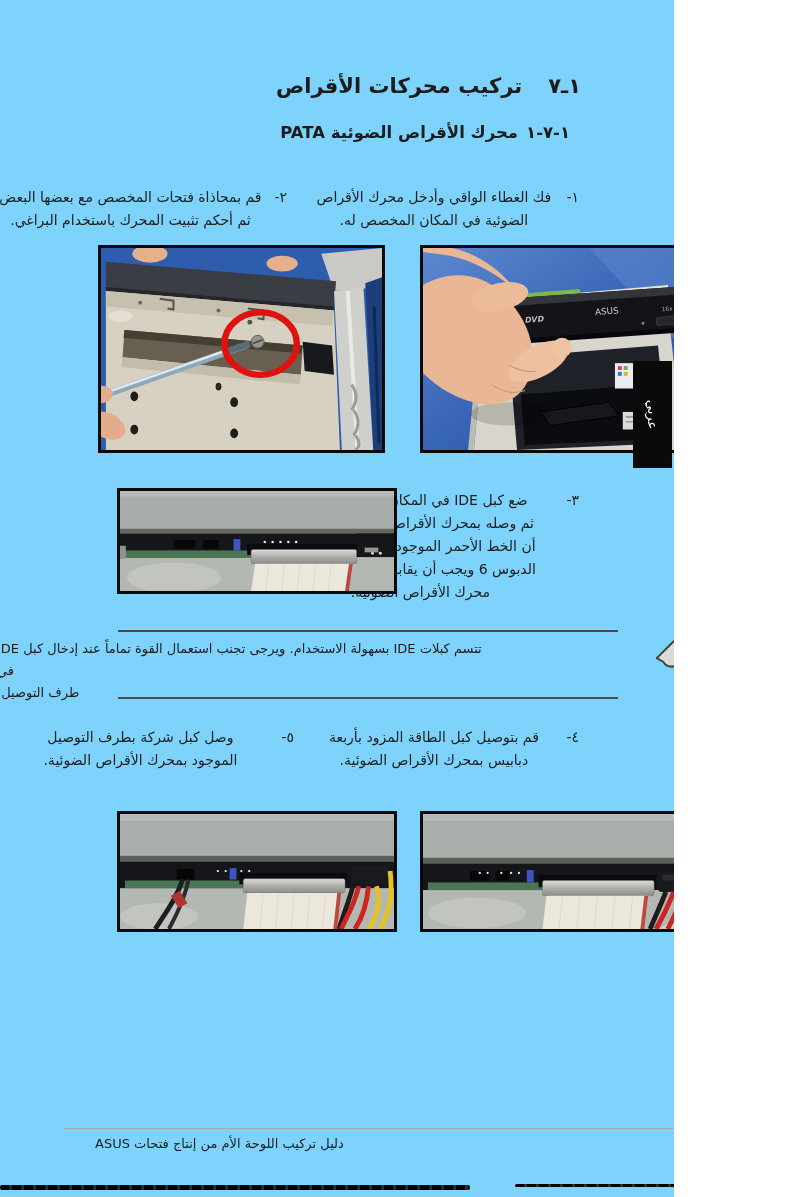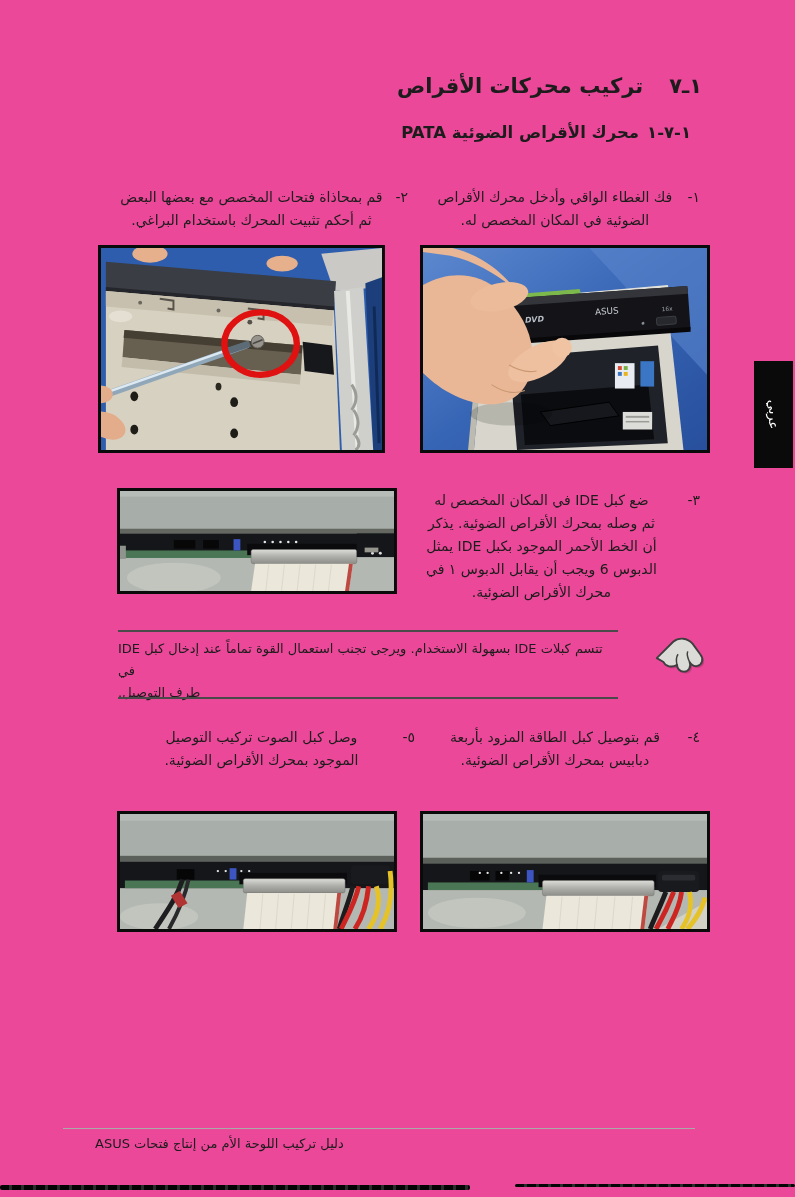--- a/index.html
+++ b/index.html
@@ -1,17 +1,17 @@
 <!DOCTYPE html>
 <html lang="ar"><head>
 <meta charset="utf-8">
 <style>
   html,body{margin:0;padding:0;background:#fff;}
   .page{
-    position:relative;width:795px;height:1197px;background:#ec4899;overflow:hidden;
+    position:relative;width:674px;height:1197px;background:#7dd3fc;overflow:hidden;
     font-family:"DejaVu Sans",sans-serif;color:#1c1c1c;
   }
   .abs{position:absolute;}
   
   .h1{top:74px;right:93px;direction:rtl;font-size:21px;font-weight:bold;white-space:nowrap;}
   .h1 .num{margin-left:26px;}
   .h2{top:123px;right:104px;direction:rtl;font-size:16.5px;font-weight:bold;white-space:nowrap;}
   .h2 .num{margin-left:8px;}
   
   .step{direction:rtl;display:flex;gap:10px;font-size:14px;line-height:23px;}
@@ -230,21 +230,21 @@
 طرف التوصيل.</div>
   <div class="abs rule" id="note-rule-bottom"></div>
 
   <div class="abs step" id="step4">
     <span class="num">٤-</span>
     <div class="txt">قم بتوصيل كبل الطاقة المزود بأربعة
 دبابيس بمحرك الأقراص الضوئية.</div>
   </div>
   <div class="abs step" id="step5">
     <span class="num">٥-</span>
-    <div class="txt">وصل كبل الصوت تركيب التوصيل
+    <div class="txt">وصل كبل شركة بطرف التوصيل
 الموجود بمحرك الأقراص الضوئية.</div>
   </div>
 
   <div class="abs photo" id="photo4">
     <svg viewBox="0 0 290 121" preserveAspectRatio="none">
       <defs>
         <linearGradient id="metal4" x1="0" y1="0" x2="0" y2="1">
           <stop offset="0" stop-color="#dcdcd8"></stop>
             <stop offset="0.5" stop-color="#aeafab"></stop>
             <stop offset="1" stop-color="#8c8d89"></stop>

